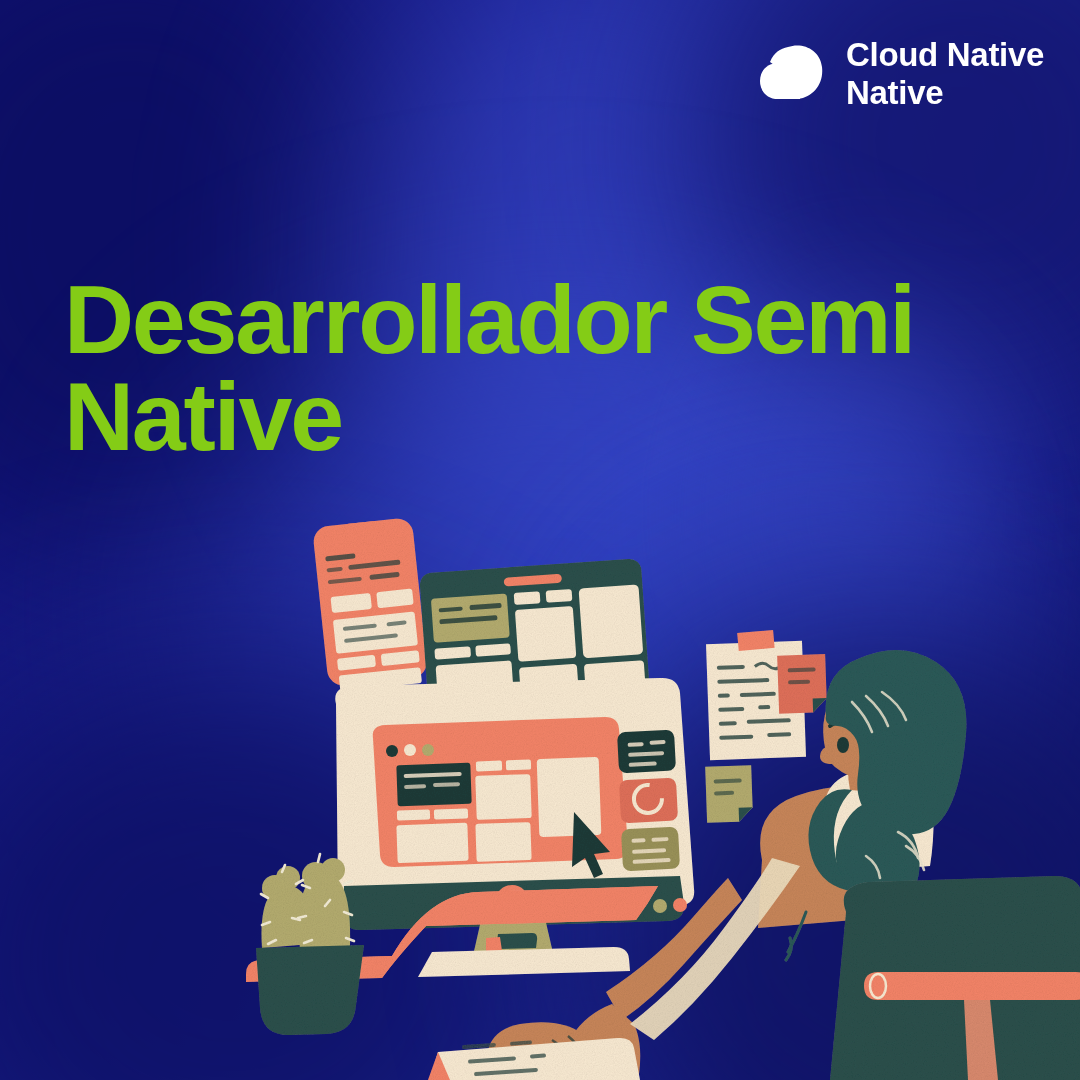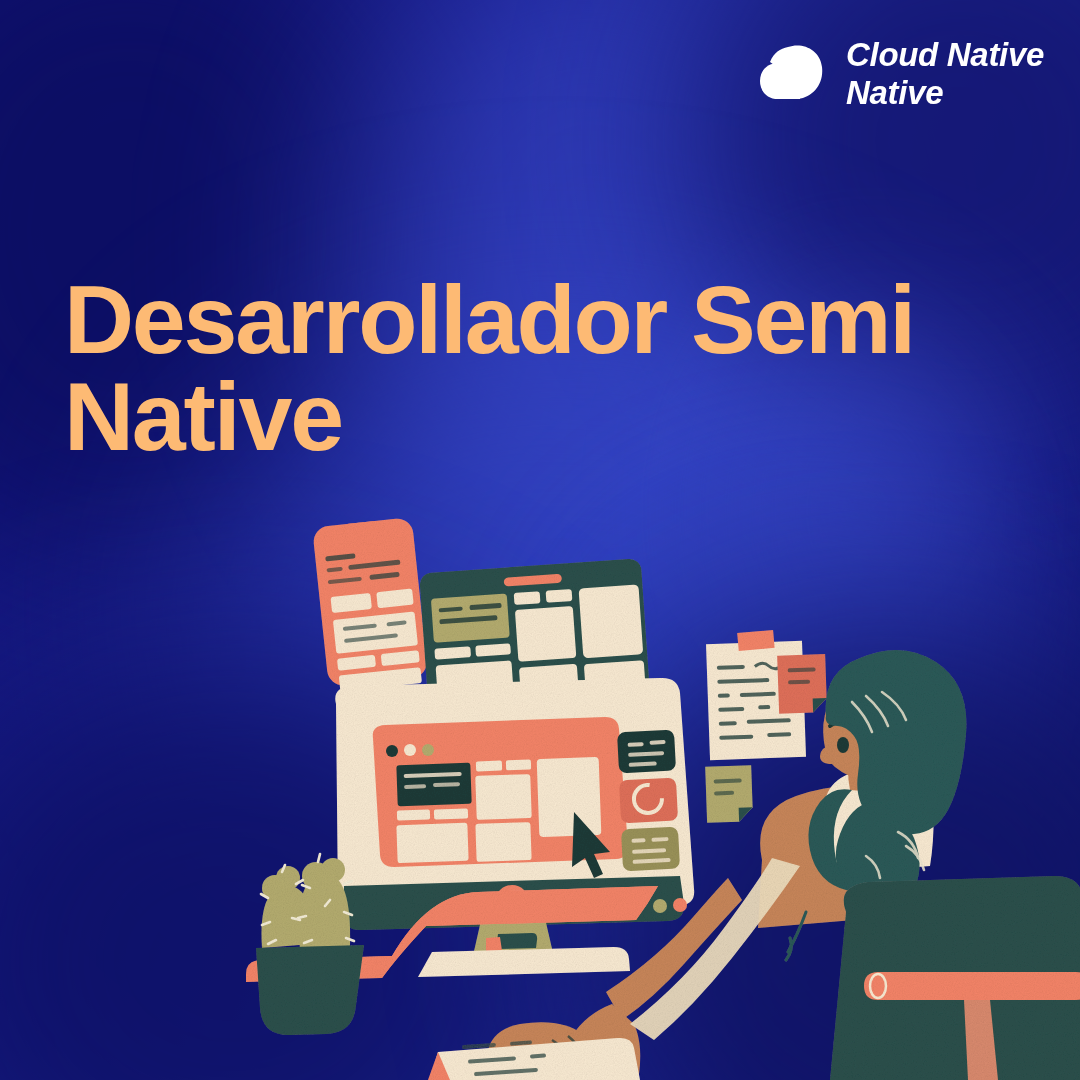--- a/index.html
+++ b/index.html
@@ -21,28 +21,28 @@
   .blob-a{left:-180px;top:-120px;width:620px;height:700px;background:#0c0e63;opacity:.95;filter:blur(90px);}
   .blob-b{left:330px;top:-60px;width:520px;height:620px;background:#39४8c9;background:#3948c9;opacity:.55;filter:blur(95px);}
   .blob-c{right:-160px;top:-140px;width:560px;height:560px;background:#141774;opacity:.92;filter:blur(85px);}
   .blob-d{left:180px;top:330px;width:760px;height:560px;background:#3446c4;opacity:.5;filter:blur(110px);}
   .blob-e{left:-120px;bottom:-200px;width:700px;height:640px;background:#0d1066;opacity:.9;filter:blur(100px);}
   .blob-f{right:-120px;bottom:-150px;width:620px;height:600px;background:#101466;opacity:.92;filter:blur(95px);}
   .blob-g{right:60px;top:300px;width:300px;height:420px;background:#4354d8;opacity:.35;filter:blur(80px);}
   .blob-h{left:600px;top:520px;width:420px;height:360px;background:#2c3cb8;opacity:.4;filter:blur(90px);}
 
   
-  .logo{position:absolute;left:758px;top:36px;display:flex;align-items:center;gap:16px;font-style:italic;}
+  .logo{position:absolute;left:758px;top:36px;display:flex;align-items:center;gap:16px;}
   .logo-mark{width:72px;height:62px;flex:0 0 auto;}
   .logo-text{color:#ffffff;font-size:33px;font-weight:700;line-height:1.14;letter-spacing:-0.3px;white-space:pre;}
 
   
   .headline{
     position:absolute;left:64px;top:206px;width:900px;
-    color:#fdba74;font-size:97px;font-weight:700;
+    color:#84cc16;font-size:97px;font-weight:700;
     line-height:1.0;letter-spacing:-2.2px;
   }
 
   
   .illo{position:absolute;left:0;top:0;width:1080px;height:1080px;}
   .illo svg{display:block;width:1080px;height:1080px;}
 </style>
 </head>
 <body>
 

